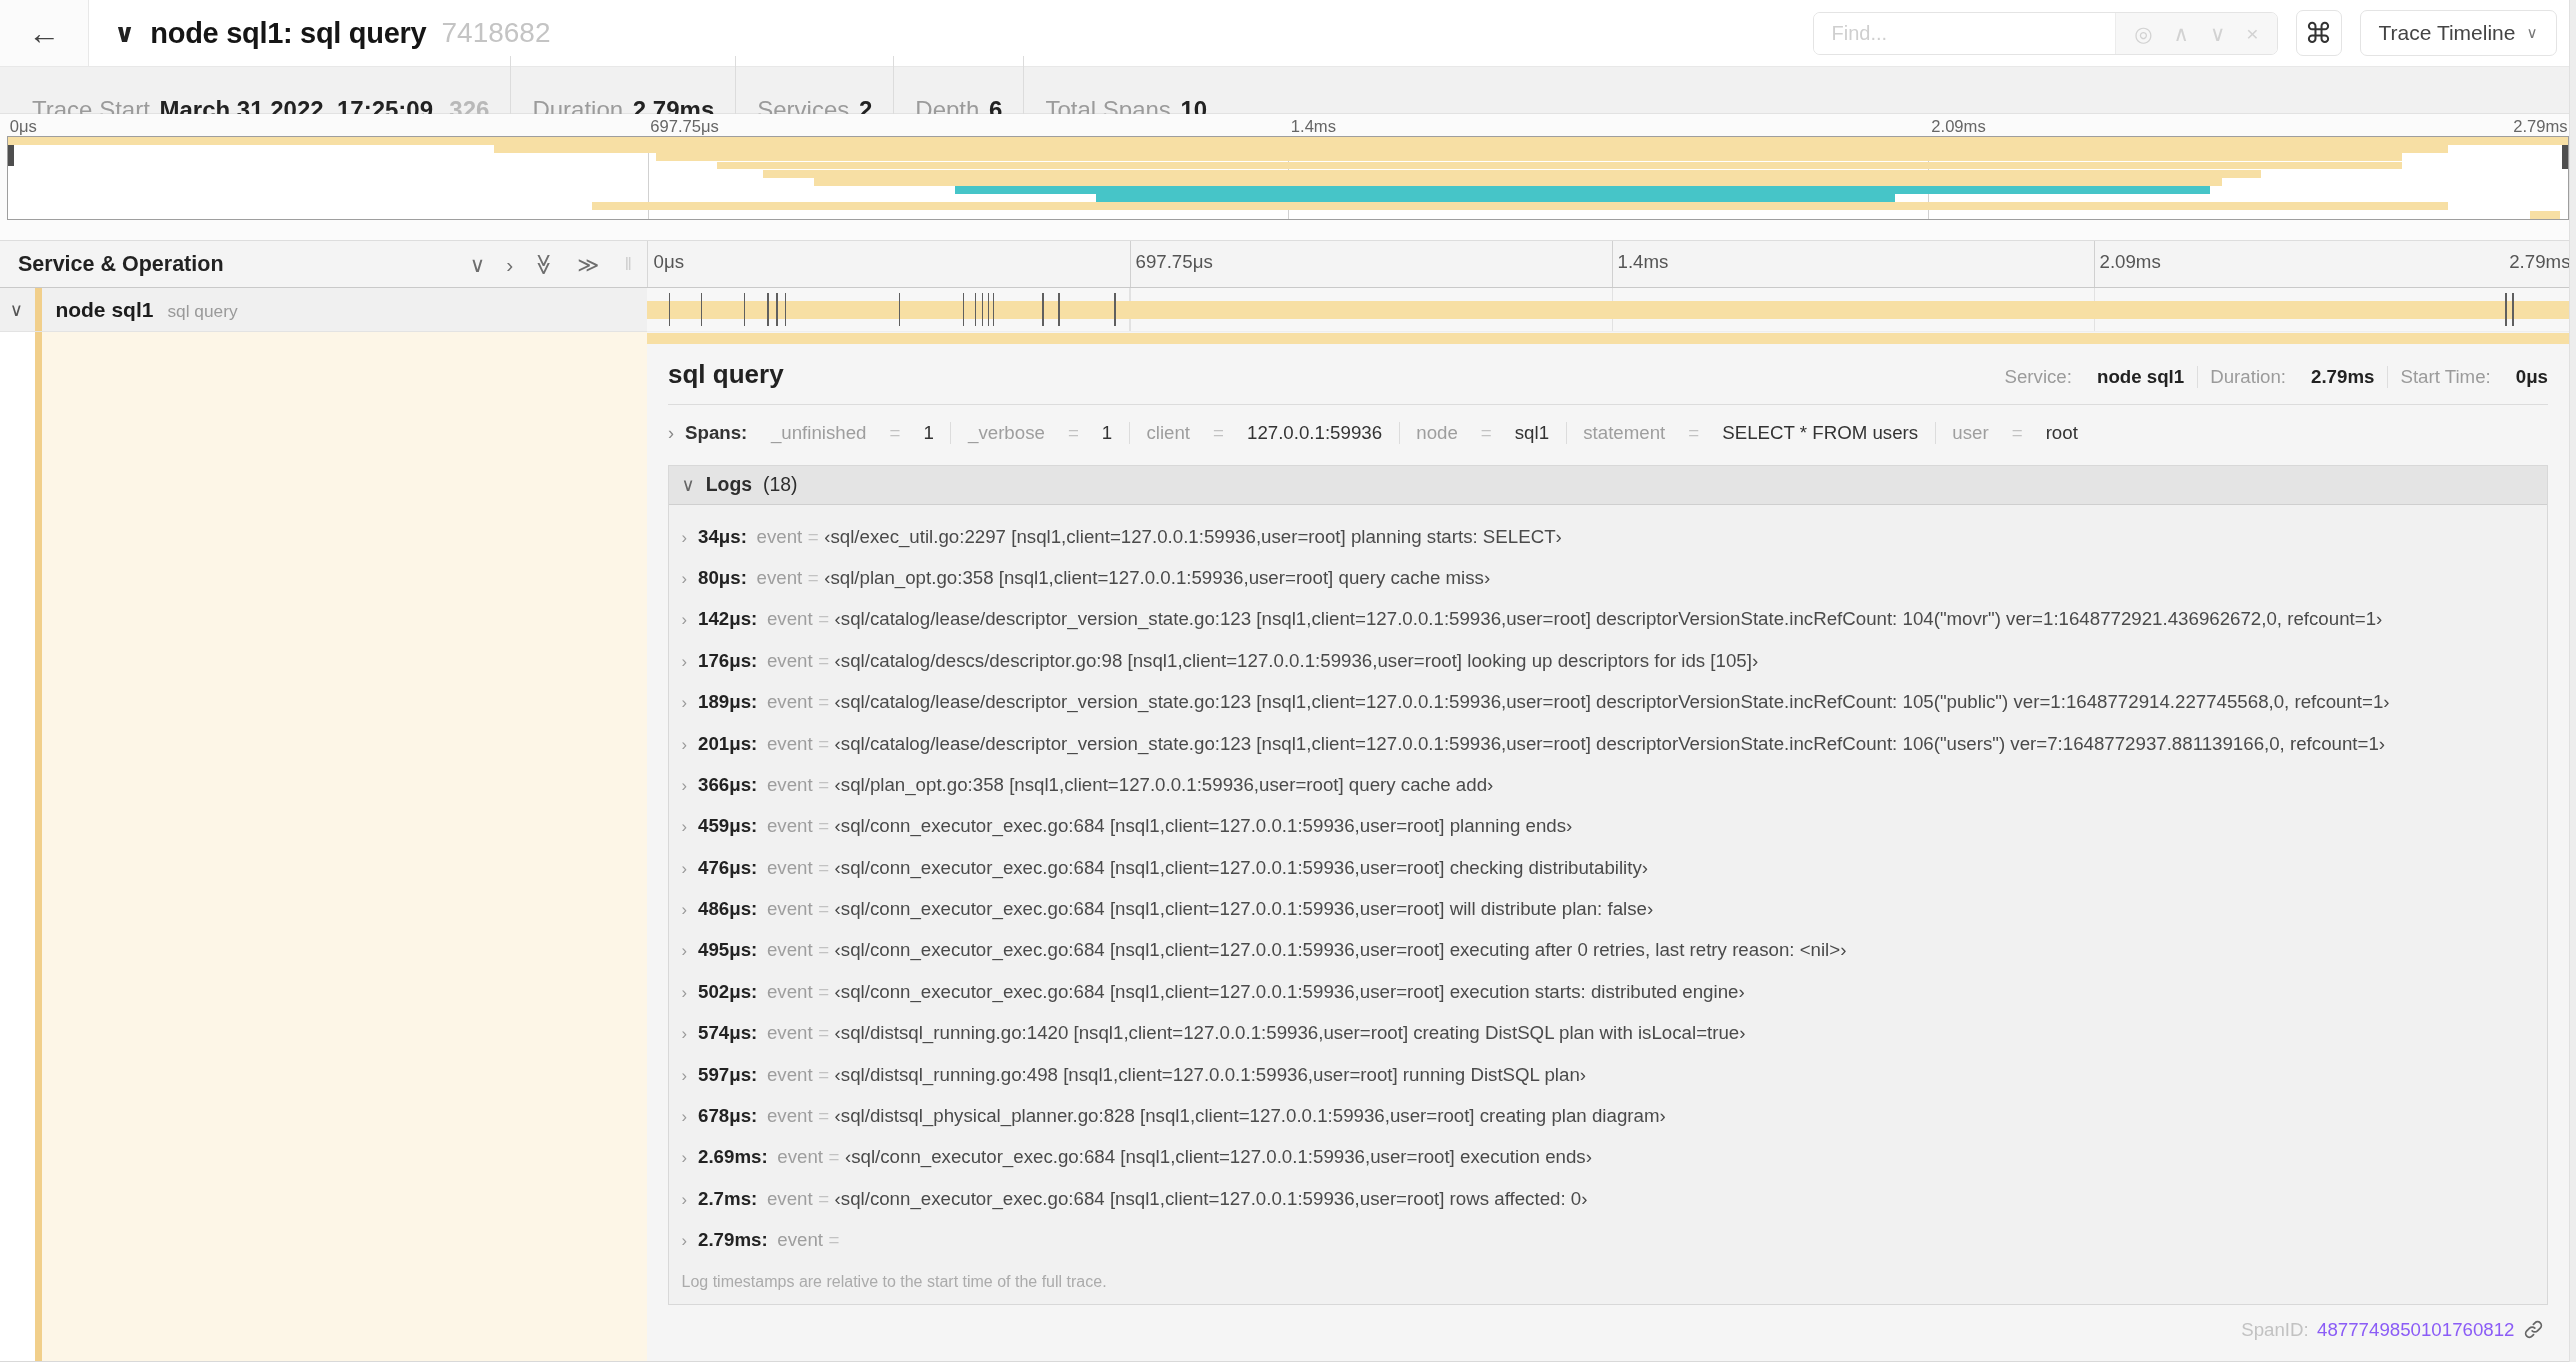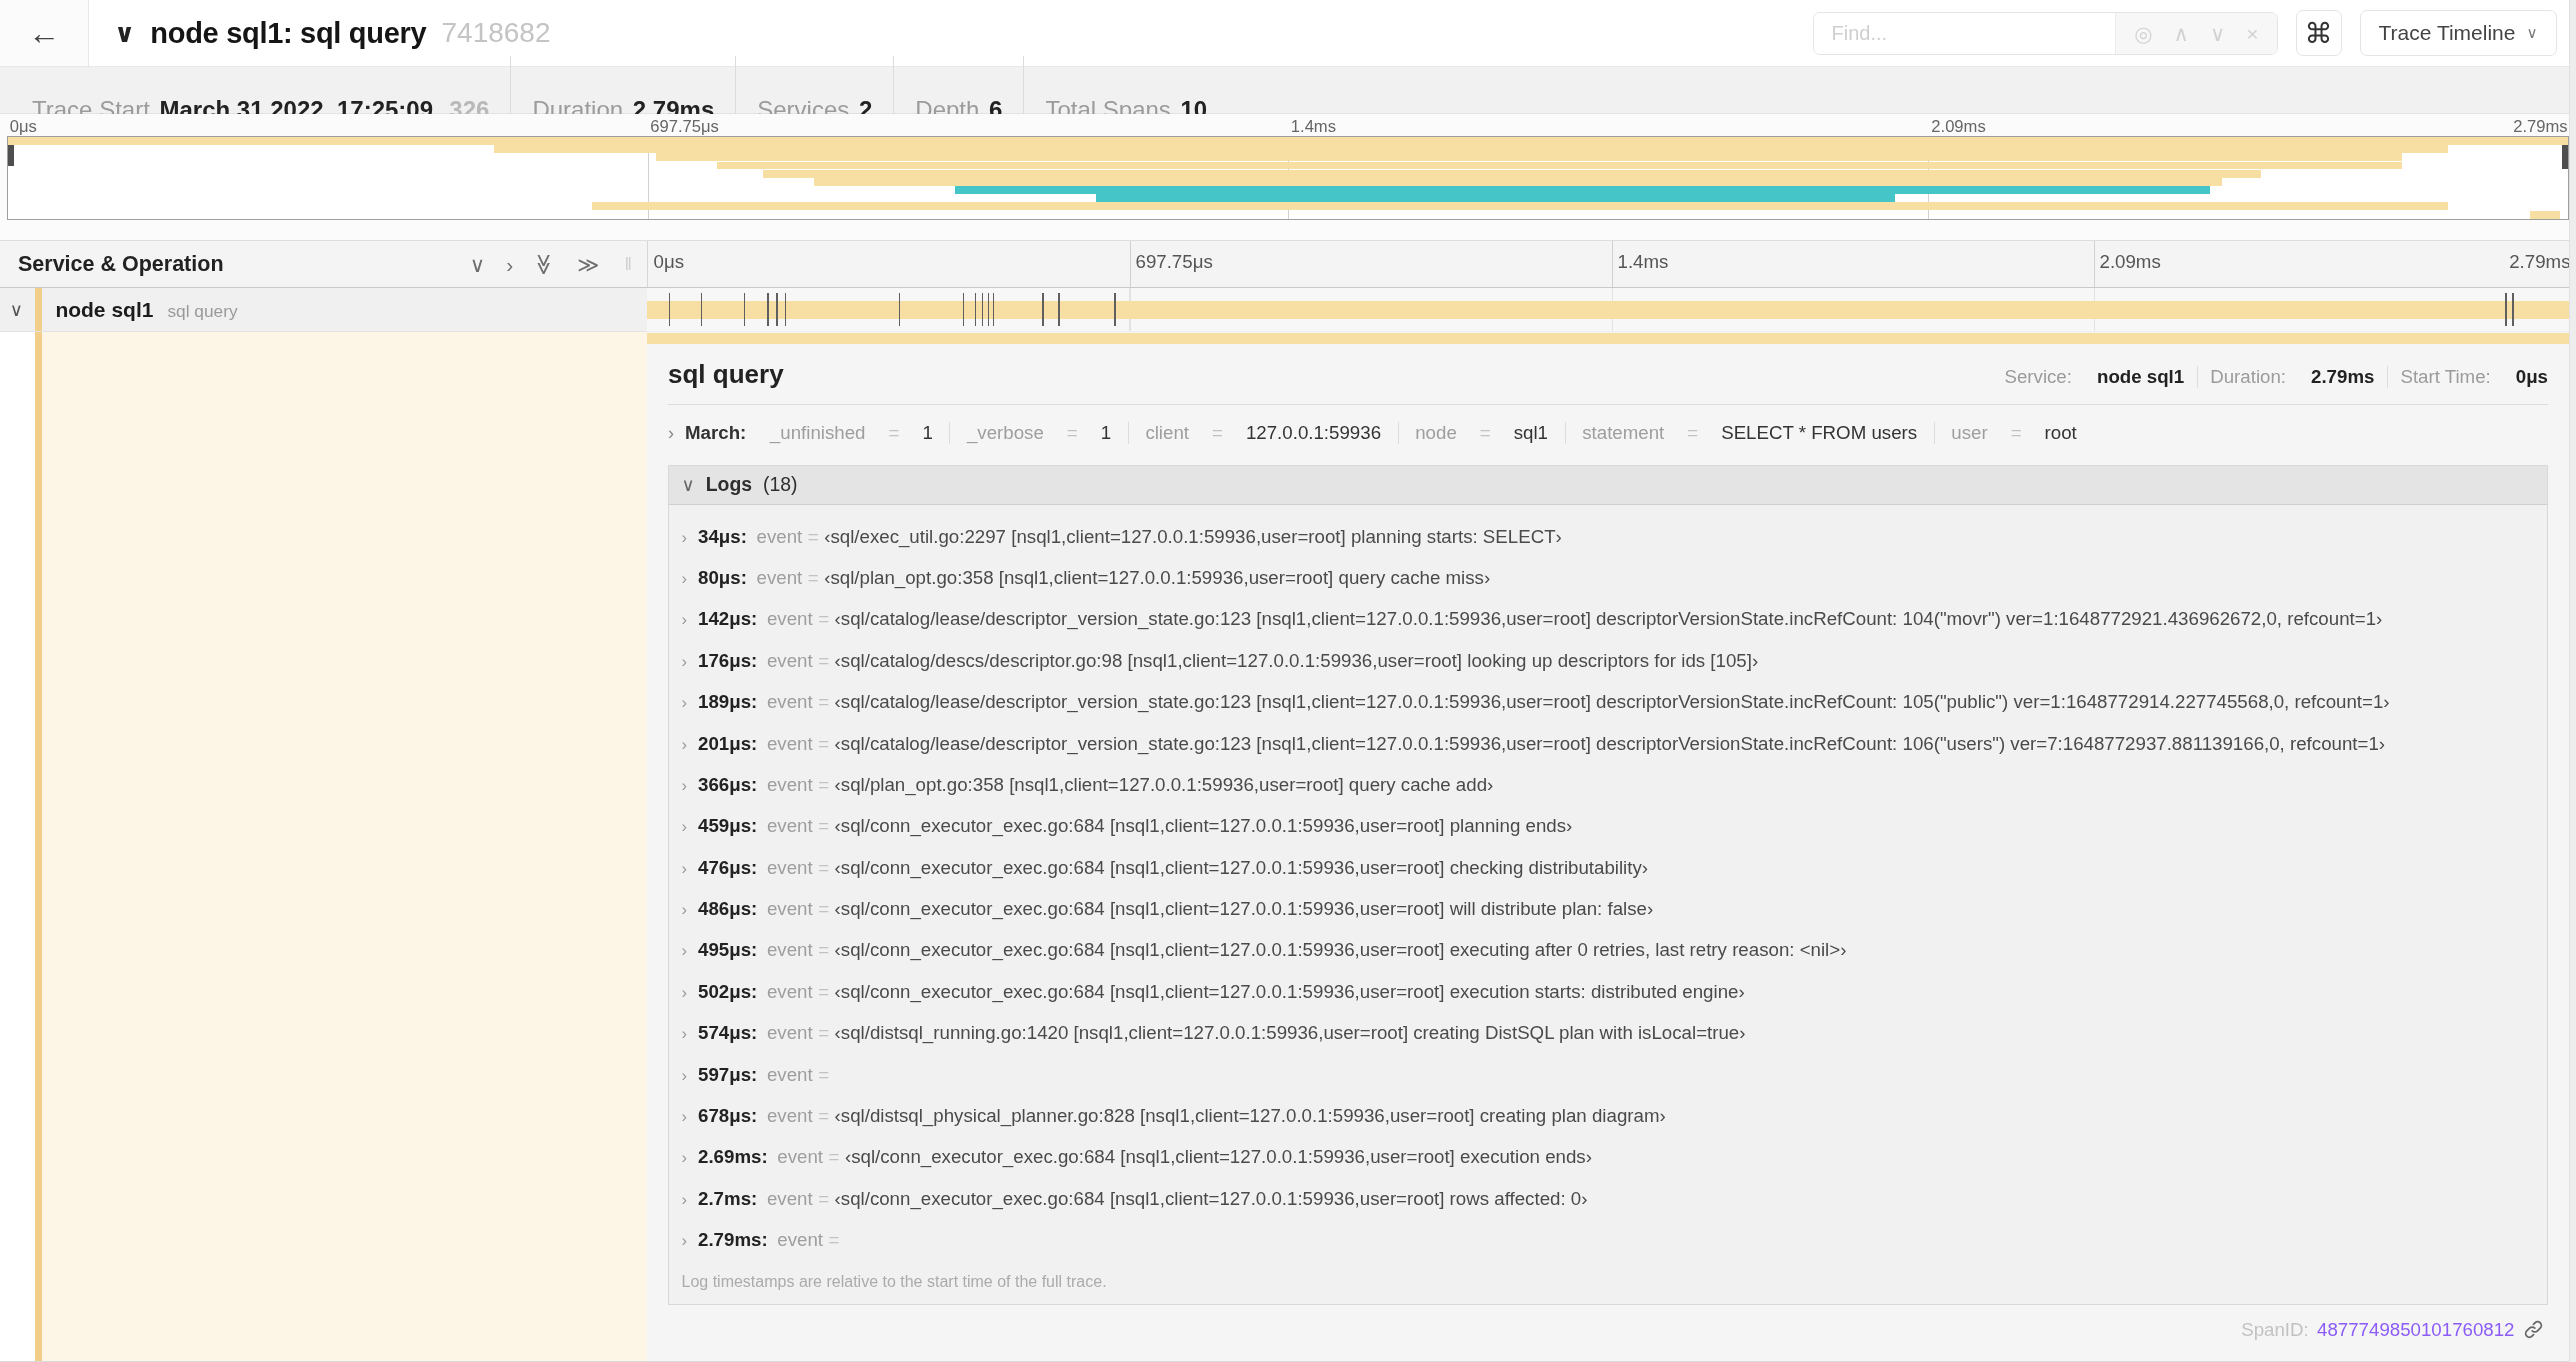--- a/index.html
+++ b/index.html
@@ -271,21 +271,21 @@
               </span>
               <span class="meta-item">
                 <span class="meta-label">Start Time:</span>
                 <span class="meta-value">0μs</span>
               </span>
             </div>
         </div>
         <div class="dc-divider"></div>
         <div class="tags-row" id="tags-row">
           <span class="tags-chev">›</span>
-          <span class="tags-label">March:</span>
+          <span class="tags-label">Spans:</span>
         <span class="tag-item">
               <span class="tag-key">_unfinished</span>
               <span class="tag-eq">=</span>
               <span class="tag-value">1</span>
             </span>
             <span class="tag-item">
               <span class="tag-key">_verbose</span>
               <span class="tag-eq">=</span>
               <span class="tag-value">1</span>
             </span>
@@ -406,20 +406,21 @@
                 <span class="log-time">574μs:</span>
                 <span class="log-key">event</span>
                 <span class="log-eq">=</span>
                 <span class="log-value">‹sql/distsql_running.go:1420 [nsql1,client=127.0.0.1:59936,user=root] creating DistSQL plan with isLocal=true›</span>
               </div>
               <div class="log-row">
                 <span class="log-chev">›</span>
                 <span class="log-time">597μs:</span>
                 <span class="log-key">event</span>
                 <span class="log-eq">=</span>
+                <span class="log-value">‹sql/distsql_running.go:498 [nsql1,client=127.0.0.1:59936,user=root] running DistSQL plan›</span>
               </div>
               <div class="log-row">
                 <span class="log-chev">›</span>
                 <span class="log-time">678μs:</span>
                 <span class="log-key">event</span>
                 <span class="log-eq">=</span>
                 <span class="log-value">‹sql/distsql_physical_planner.go:828 [nsql1,client=127.0.0.1:59936,user=root] creating plan diagram›</span>
               </div>
               <div class="log-row">
                 <span class="log-chev">›</span>

